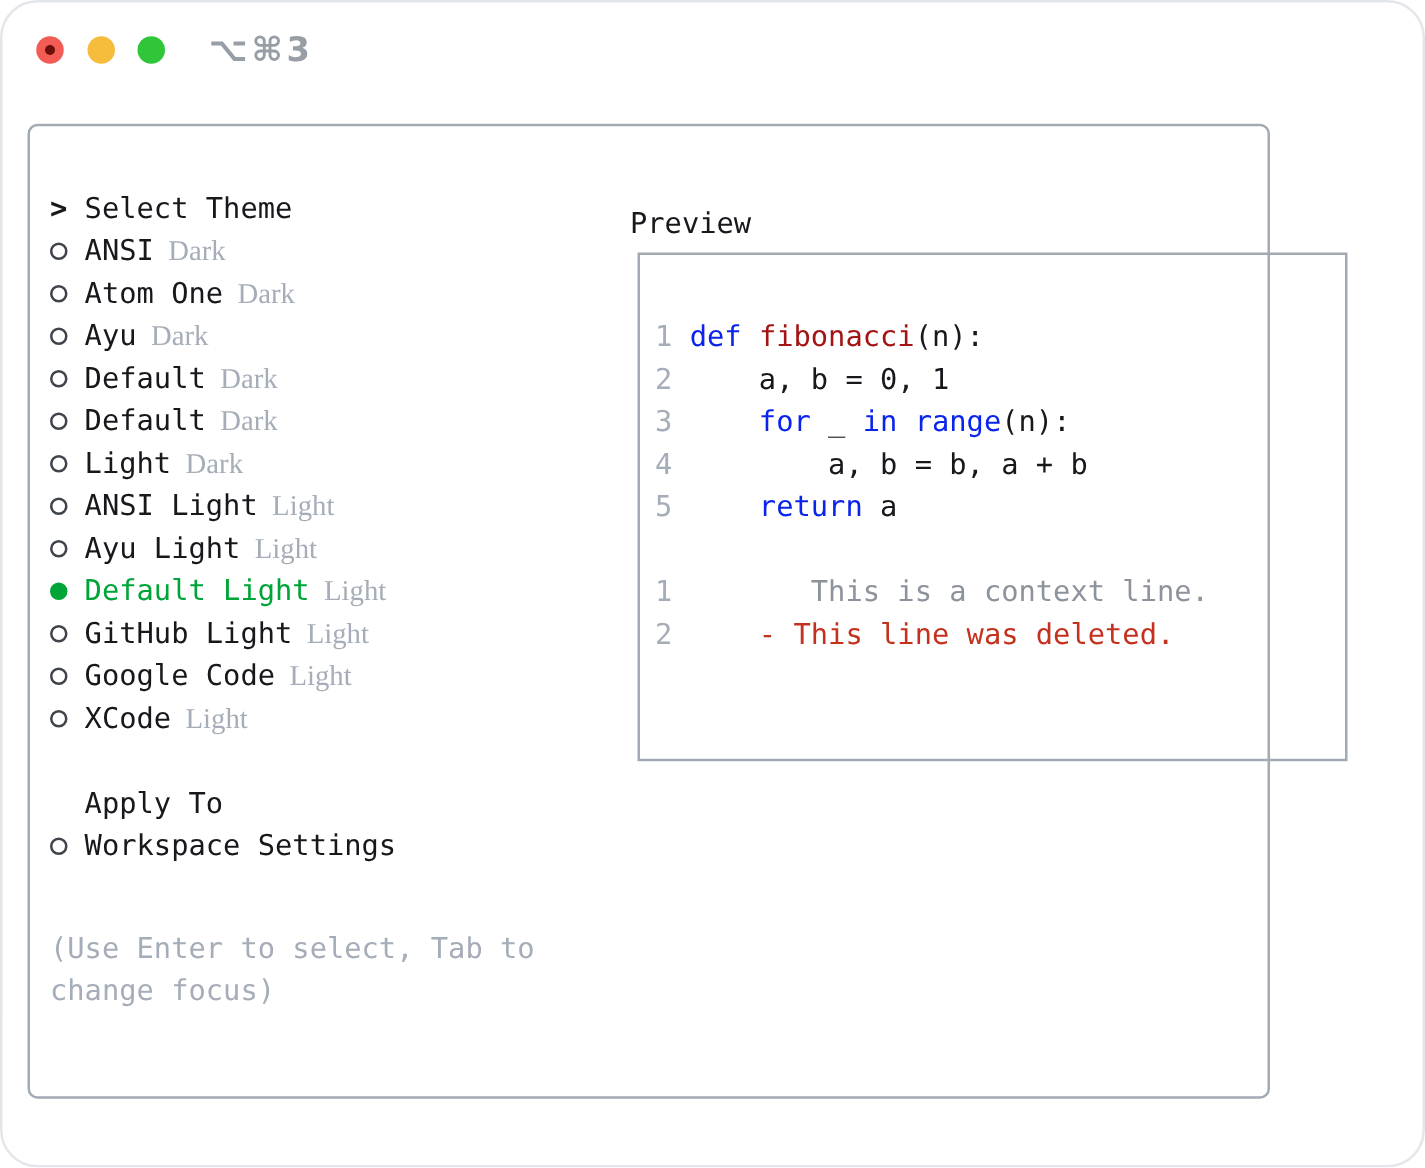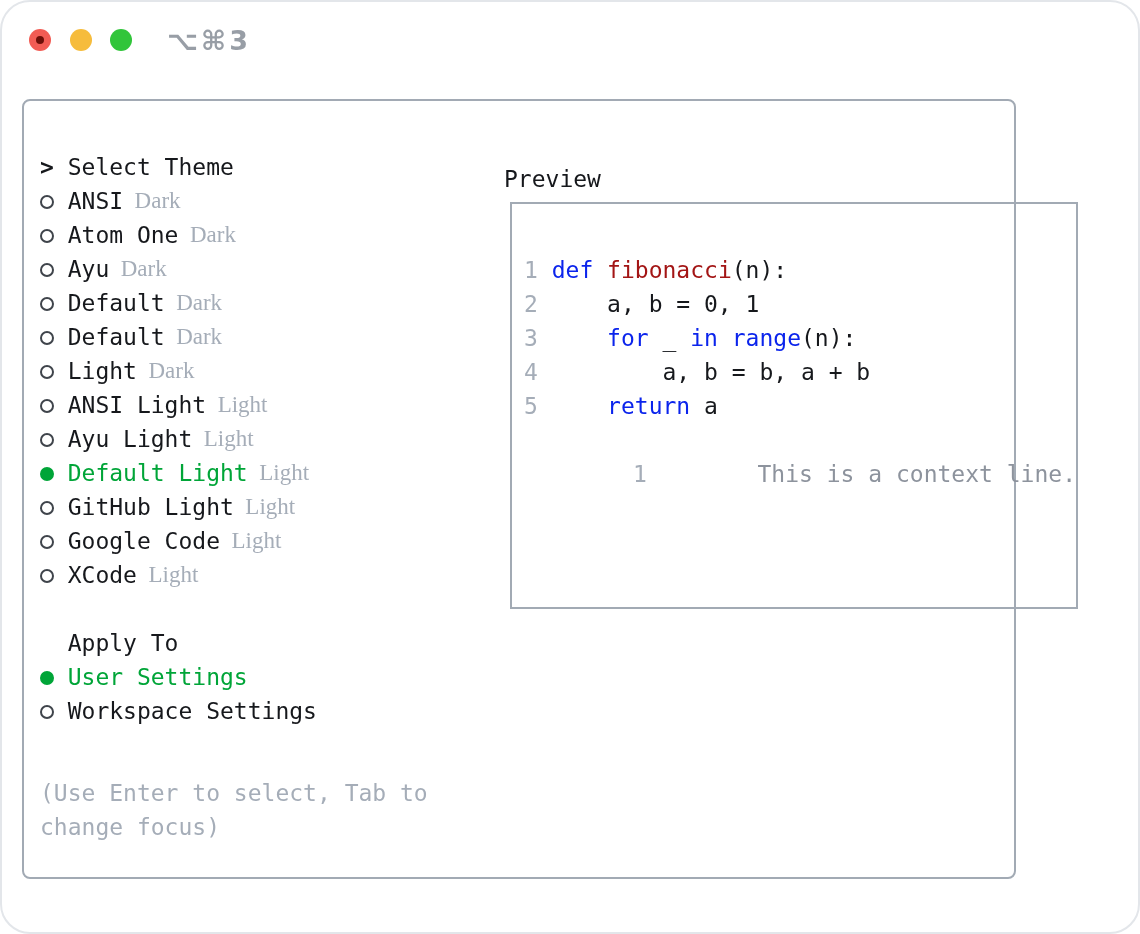--- a/index.html
+++ b/index.html
@@ -48,21 +48,21 @@
   .help{margin-top:14px;}
   .help .row{color:var(--muted,#a5adb8);}
   
   .preview-title{position:absolute;left:480px;top:61px;}
   .preview-box{
     position:absolute;left:486px;top:101px;width:568px;height:407px;
     border:2px solid var(--panel-border,#a2aab4);
     padding:49px 0 0 12px;overflow:hidden;
   }
   .pline{height:34px;line-height:34px;font-size:23px;white-space:pre;}
-  .diff-block{margin-top:34px;text-align:right;}
+  .diff-block{margin-top:34px;}
   .t-num{color:var(--muted,#a5adb8);}
   .t-pl{color:var(--fg,#16181c);}
   .t-kw{color:var(--kw-blue,#0b24ec);}
   .t-fn{color:var(--fn-red,#a31515);}
   .t-ctx{color:var(--ctx-gray,#8d939d);}
   .t-del{color:var(--del-red,#c4321f);}
   .t-add{color:var(--add-green,#00b31b);}
 </style>
 </head>
 <body>
@@ -96,21 +96,20 @@
           <div class="row"><span class="marker"><span class="radio sel"></span></span><span class="theme-label sel">Default Light</span><span class="tag">Light</span></div>
           <div class="row"><span class="marker"><span class="radio"></span></span><span class="theme-label">GitHub Light</span><span class="tag">Light</span></div>
           <div class="row"><span class="marker"><span class="radio"></span></span><span class="theme-label">Google Code</span><span class="tag">Light</span></div>
           <div class="row"><span class="marker"><span class="radio"></span></span><span class="theme-label">XCode</span><span class="tag">Light</span></div>
         </div>
       <div class="spacer"></div>
       <div class="row">
         <span class="indent2">Apply To</span>
       </div>
       <div id="apply-items">
-          <div class="row"><span class="marker"><span class="radio sel"></span></span><span class="theme-label sel">User Settings</span></div>
           <div class="row"><span class="marker"><span class="radio"></span></span><span class="theme-label">Workspace Settings</span></div>
         </div>
       <div class="spacer"></div>
       <div class="help">
         <div class="row">(Use Enter to select, Tab to</div>
         <div class="row">change focus)</div>
       </div>
     </div>
 
     <div class="row preview-title">
@@ -120,17 +119,18 @@
     <div class="preview-box">
       <div id="code-block">
           <div class="pline"><span class="t-num">1 </span><span class="t-kw">def</span><span class="t-pl"> </span><span class="t-fn">fibonacci</span><span class="t-pl">(n):</span></div>
           <div class="pline"><span class="t-num">2 </span><span class="t-pl">    a, b = 0, 1</span></div>
           <div class="pline"><span class="t-num">3 </span><span class="t-pl">    </span><span class="t-kw">for</span><span class="t-pl"> _ </span><span class="t-kw">in</span><span class="t-pl"> </span><span class="t-kw">range</span><span class="t-pl">(n):</span></div>
           <div class="pline"><span class="t-num">4 </span><span class="t-pl">        a, b = b, a + b</span></div>
           <div class="pline"><span class="t-num">5 </span><span class="t-pl">    </span><span class="t-kw">return</span><span class="t-pl"> a</span></div>
         </div>
       <div id="diff-block" class="diff-block">
           <div class="pline"><span class="t-num">1 </span><span class="t-ctx">       This is a context line.</span></div>
+          <div class="pline"><span class="t-num">2 </span><span class="t-del">    - This line was deleted.</span></div>
         </div>
     </div>
 
   </div>
 </div>
 
 </body></html>

